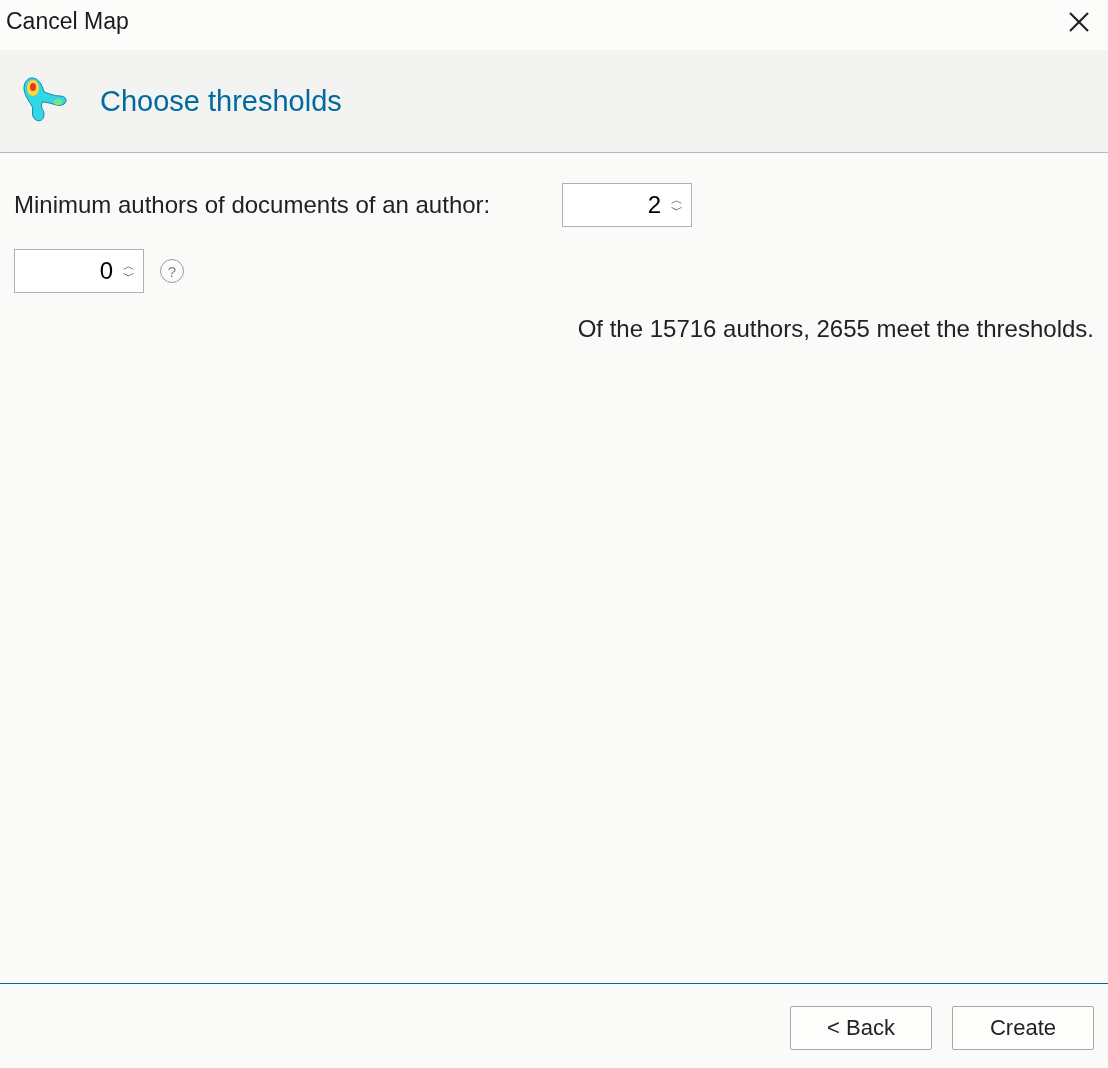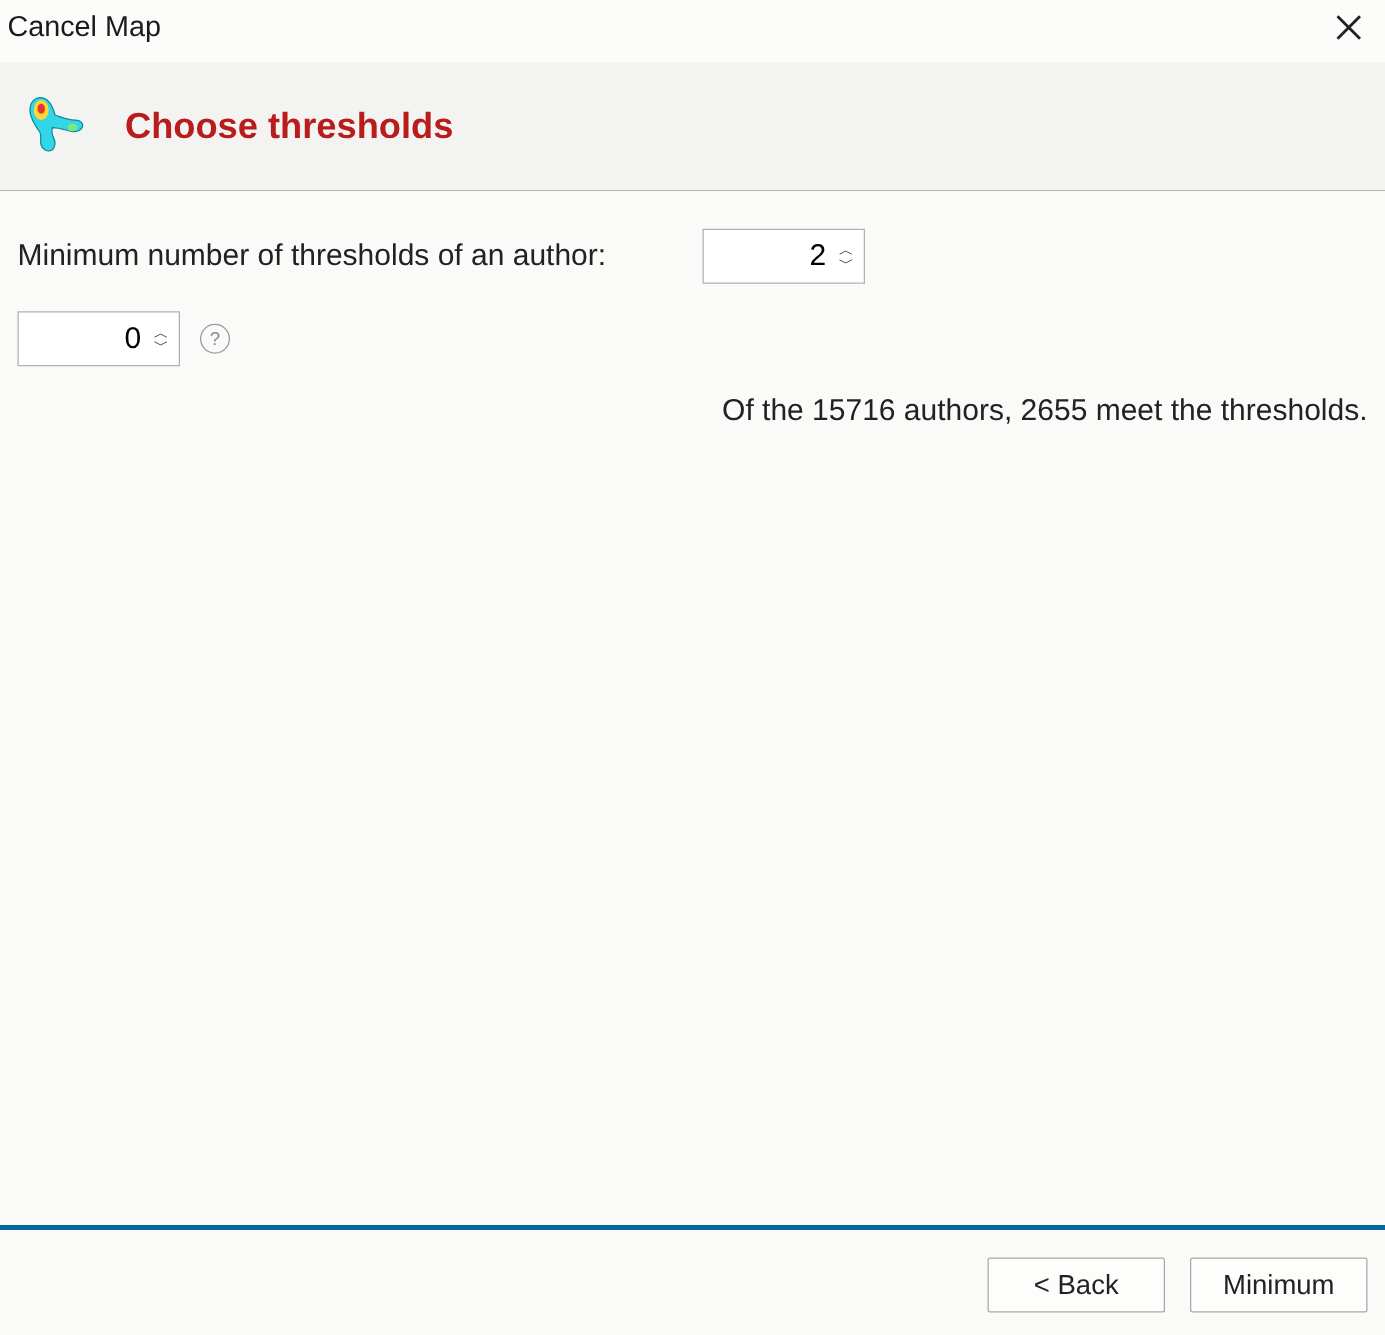--- a/index.html
+++ b/index.html
@@ -43,22 +43,22 @@
       align-items: center;
       gap: 28px;
     }
     .header-icon {
       width: 58px;
       height: 54px;
       flex-shrink: 0;
     }
     .header-title {
       font-size: 29px;
-      font-weight: 700;
-      color: #b91c1c;
+      font-weight: 400;
+      color: #0369a1;
     }
     .content {
       padding: 30px 14px 14px 14px;
       background: #fafaf9;
       height: calc(100% - 48px - 110px - 80px);
     }
     .form-row {
       display: flex;
       align-items: center;
       margin-bottom: 22px;
@@ -124,21 +124,21 @@
       font-size: 24px;
       color: #222;
       margin-top: 12px;
       text-align: right;
     }
     .footer {
       position: absolute;
       bottom: 0;
       left: 0;
       right: 0;
-      border-top: 4px solid #0369a1;
+      border-top: 1px solid #0369a1;
       padding: 22px 14px 18px 14px;
       display: flex;
       justify-content: flex-end;
       gap: 20px;
       background: #fafaf9;
     }
     .btn {
       min-width: 142px;
       height: 44px;
       border: 1px solid #a8a8a8;
@@ -173,21 +173,21 @@
       <ellipse cx="19" cy="13" rx="3" ry="4" fill="#e63333"></ellipse>
       <ellipse cx="44" cy="28" rx="4" ry="3" fill="#7de67d"></ellipse>
     </svg>
   </span>
   <div class="header-title">Choose thresholds</div>
 </div>
 
 <div class="content">
 
   <div class="form-row">
-    <div class="form-label">Minimum number of thresholds of an author:</div>
+    <div class="form-label">Minimum authors of documents of an author:</div>
     <div class="spinner-wrap">
       <input class="spinner-input" type="text" value="2" style="">
       <div class="spinner-arrows">
         <span class="spinner-arrow">︿</span>
         <span class="spinner-arrow">﹀</span>
       </div>
     </div>
   </div>
 
   <div class="form-row">
@@ -202,14 +202,14 @@
       <span>?</span>
     </div>
   </div>
 
   <div class="summary-text">Of the 15716 authors, 2655 meet the thresholds.</div>
 
 </div>
 
 <div class="footer">
   <button class="btn">&lt; Back</button>
-  <button class="btn">Minimum</button>
+  <button class="btn">Create</button>
 </div>
 
 </body></html>

